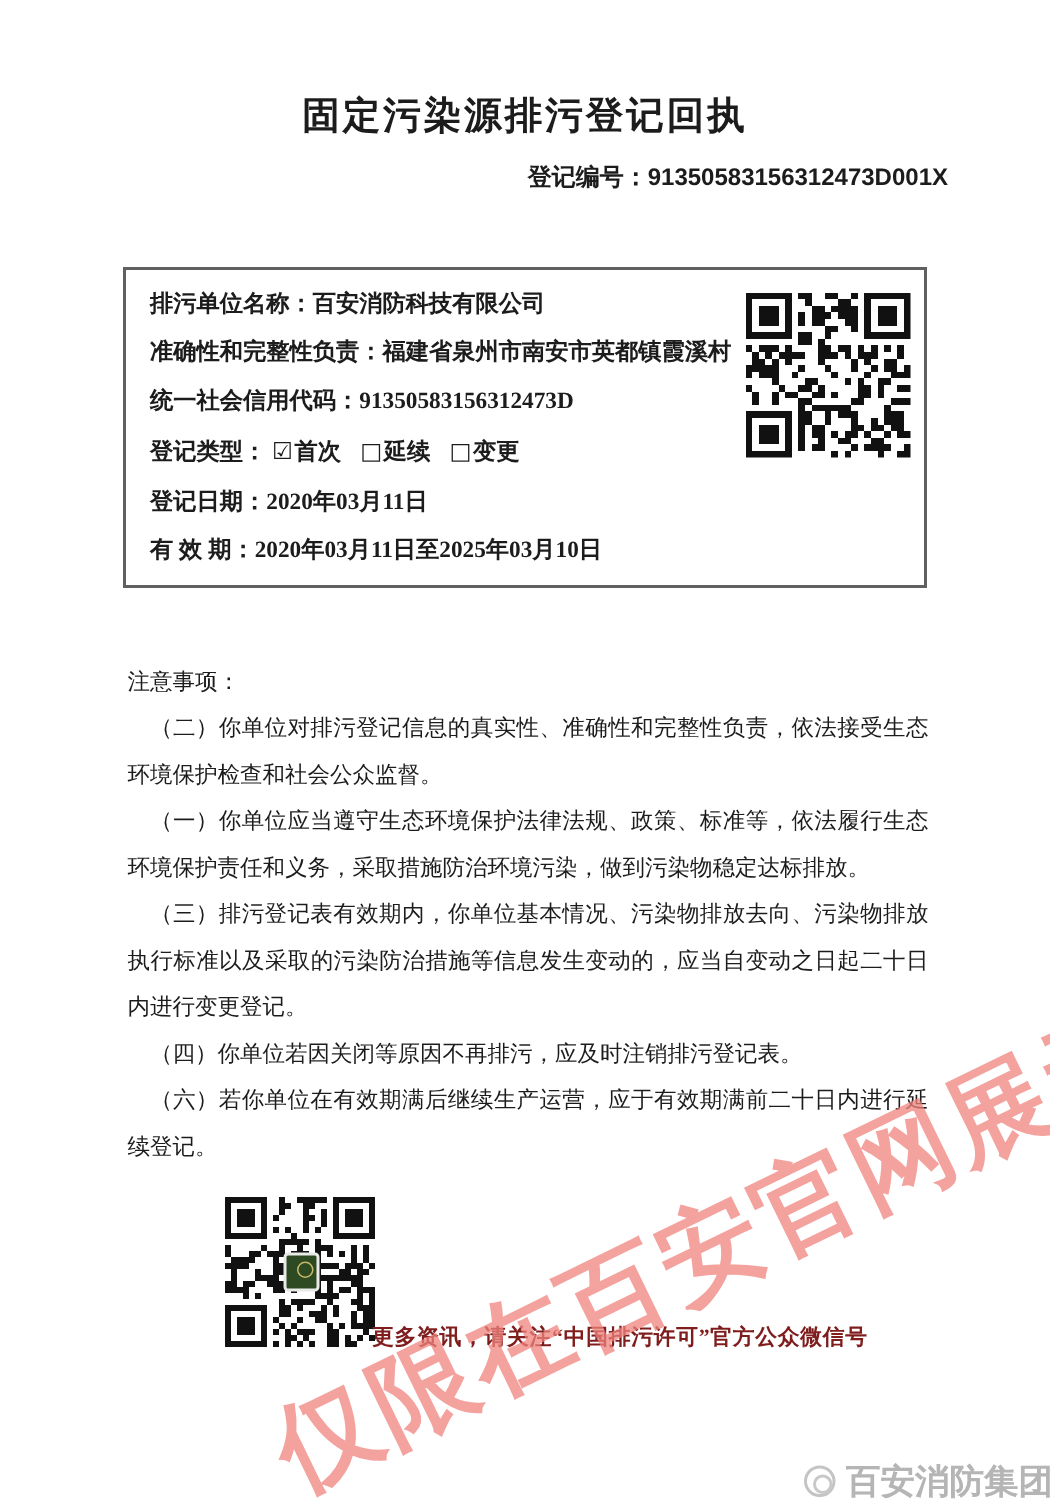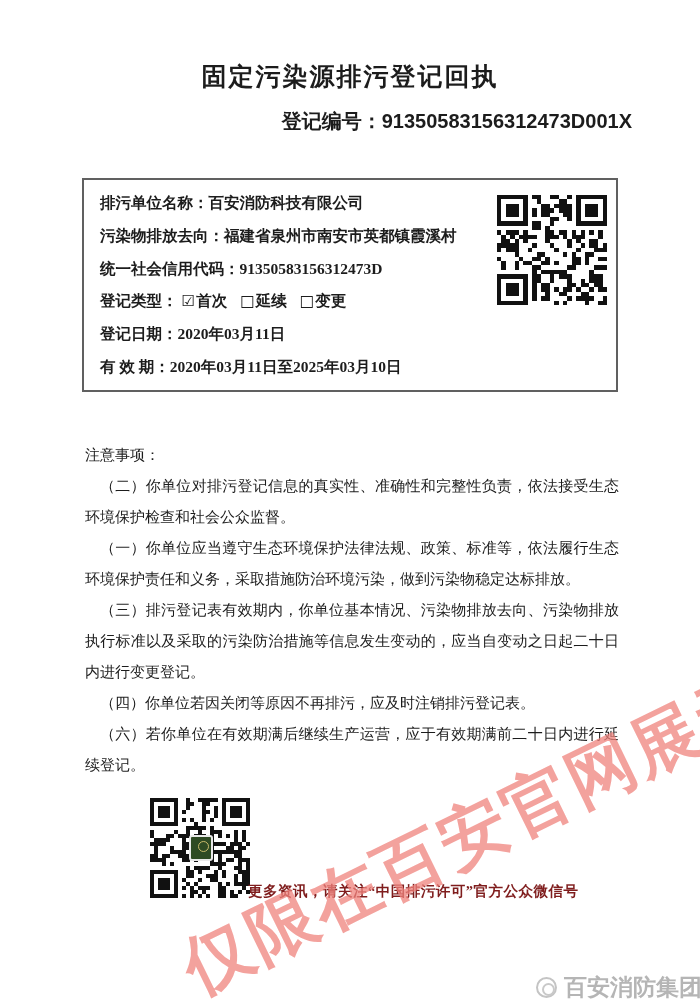--- a/index.html
+++ b/index.html
@@ -8,21 +8,21 @@
   .page {
     position:relative; width:700px; height:1000px;
     background:#ffffff; overflow:hidden; margin:0 auto;
   }
   .doc-title {
     position:absolute; top:60px; left:0; width:100%;
     text-align:center; font-size:25px; font-weight:bold; letter-spacing:2px;
   }
   .reg-no {
     position:absolute; top:108px; right:68px;
-    font-size:20px; font-weight:bold;
+    font-size:16px; font-weight:bold;
   }
   .reg-no .num { font-family:"Liberation Sans","DejaVu Sans",sans-serif; }
   .info-box {
     position:absolute; left:82px; top:140px; width:536px; height:214px;
     border:2px solid #606060;
     display:flex; flex-direction:column; justify-content:space-evenly;
     padding-left:16px;
     margin-top:38px;
   }
   .info-row { font-size:15.5px; font-weight:600; line-height:20px; white-space:nowrap; }
@@ -84,21 +84,21 @@
 
   <div class="reg-no">
     <span>登记编号：</span><span class="num">91350583156312473D001X</span>
   </div>
 
   <div class="info-box">
     <div class="info-row">
       <span>排污单位名称：</span><span class="val">百安消防科技有限公司</span>
     </div>
     <div class="info-row">
-      <span>污染物排放去向：</span><span class="val">福建省泉州市南安市英都镇霞溪村</span>
+      <span>准确性和完整性负责：</span><span class="val">福建省泉州市南安市英都镇霞溪村</span>
     </div>
     <div class="info-row">
       <span>统一社会信用代码：</span><span class="val num">91350583156312473D</span>
     </div>
     <div class="info-row">
       <span>登记类型：</span><span class="val">
         <span class="opt"><span class="glyph">☑</span><span>首次</span></span>
         <span class="opt"><span class="glyph">□</span><span>延续</span></span>
         <span class="opt"><span class="glyph">□</span><span>变更</span></span>
       </span>

